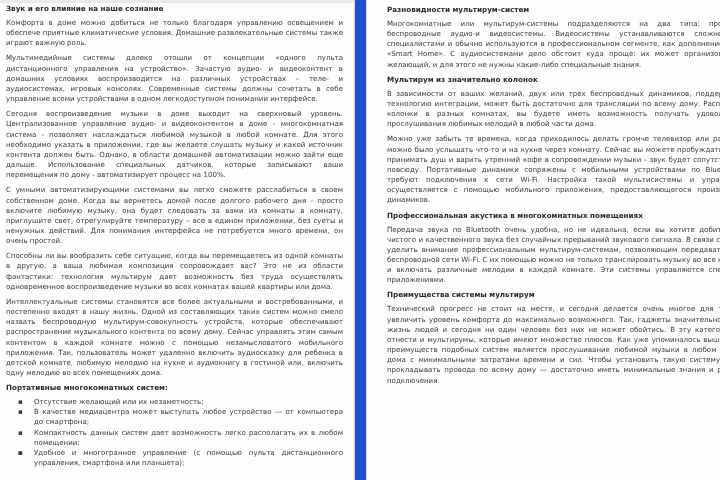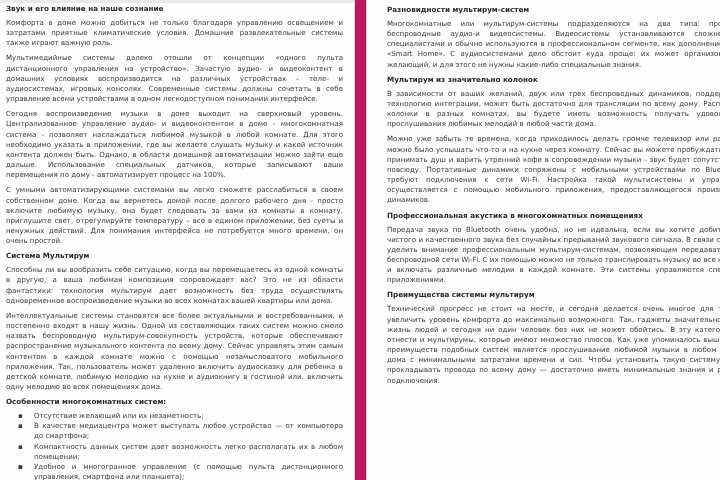--- a/index.html
+++ b/index.html
@@ -4,21 +4,21 @@
 <style>
   html, body {
     margin: 0; padding: 0;
     width: 720px; height: 480px;
     overflow: hidden;
     background: #e6e6e6;
   }
   .viewer {
     position: relative;
     width: 720px; height: 480px;
-    background: #be185d;
+    background: #1d4ed8;
   }
   .page {
     position: absolute;
     top: 0;
     height: 480px;
     background: #fdfdfd;
     box-sizing: border-box;
     font-family: "DejaVu Sans", sans-serif;
     color: #3a3a3a;
     font-size: 7.05px;
@@ -72,28 +72,27 @@
     color: #3a3a3a;
   }
 </style>
 </head>
 <body>
 
 <div class="viewer">
 
   <div class="page page-left">
     <h2>Звук и его влияние на наше сознание</h2>
-    <p>Комфорта в доме можно добиться не только благодаря управлению освещением и затратами приятные климатические условия. Домашние развлекательные системы также играют важную роль.</p>
+    <p>Комфорта в доме можно добиться не только благодаря управлению освещением и обеспече приятные климатические условия. Домашние развлекательные системы также играют важную роль.</p>
     <p>Мультимедийные системы далеко отошли от концепции «одного пульта дистанционного управления на устройство». Зачастую аудио- и видеоконтент в домашних условиях воспроизводится на различных устройствах – теле- и аудиосистемах, игровых консолях. Современные системы должны сочетать в себе управление всеми устройствами в одном легкодоступном понимании интерфейсе.</p>
     <p>Сегодня воспроизведение музыки в доме выходит на сверхновый уровень. Централизованное управление аудио- и видеоконтентом в доме - многокомнатная система - позволяет наслаждаться любимой музыкой в любой комнате. Для этого необходимо указать в приложении, где вы желаете слушать музыку и какой источник контента должен быть. Однако, в области домашней автоматизации можно зайти еще дальше. Использование специальных датчиков, которые записывают ваши перемещения по дому - автоматизирует процесс на 100%.</p>
     <p>С умными автоматизирующими системами вы легко сможете расслабиться в своем собственном доме. Когда вы вернетесь домой после долгого рабочего дня - просто включите любимую музыку, она будет следовать за вами из комнаты в комнату, приглушите свет, отрегулируйте температуру – все в едином приложении, без суеты и ненужных действий. Для понимания интерфейса не потребуется много времени, он очень простой.</p>
-    <h2>Система Мультирум</h2>
     <p>Способны ли вы вообразить себе ситуацию, когда вы перемещаетесь из одной комнаты в другую, а ваша любимая композиция сопровождает вас? Это не из области фантастики: технология мультирум дает возможность без труда осуществлять одновременное воспроизведение музыки во всех комнатах вашей квартиры или дома.</p>
     <p>Интеллектуальные системы становятся все более актуальными и востребованными, и постепенно входят в нашу жизнь. Одной из составляющих таких систем можно смело назвать беспроводную мультирум-совокупность устройств, которые обеспечивают распространение музыкального контента по всему дому. Сейчас управлять этим самым контентом в каждой комнате можно с помощью незамысловатого мобильного приложения. Так, пользователь может удаленно включить аудиосказку для ребенка в детской комнате, любимую мелодию на кухне и аудиокнигу в гостиной или, включить одну мелодию во всех помещениях дома.</p>
-    <h2>Особенности многокомнатных систем:</h2>
+    <h2>Портативные многокомнатных систем:</h2>
     <ul>
       <li><span class="bullet">▪</span><span>Отсутствие желающий или их незаметность;</span></li>
       <li><span class="bullet">▪</span><span>В качестве медиацентра может выступать любое устройство — от компьютера до смартфона;</span></li>
       <li><span class="bullet">▪</span><span>Компактность данных систем дает возможность легко располагать их в любом помещении;</span></li>
       <li><span class="bullet">▪</span></li>
       <li><span class="bullet">▪</span><span>Удобное и многогранное управление (с помощью пульта дистанционного управления, смартфона или планшета);</span></li>
 
     </ul>
   </div>
 

